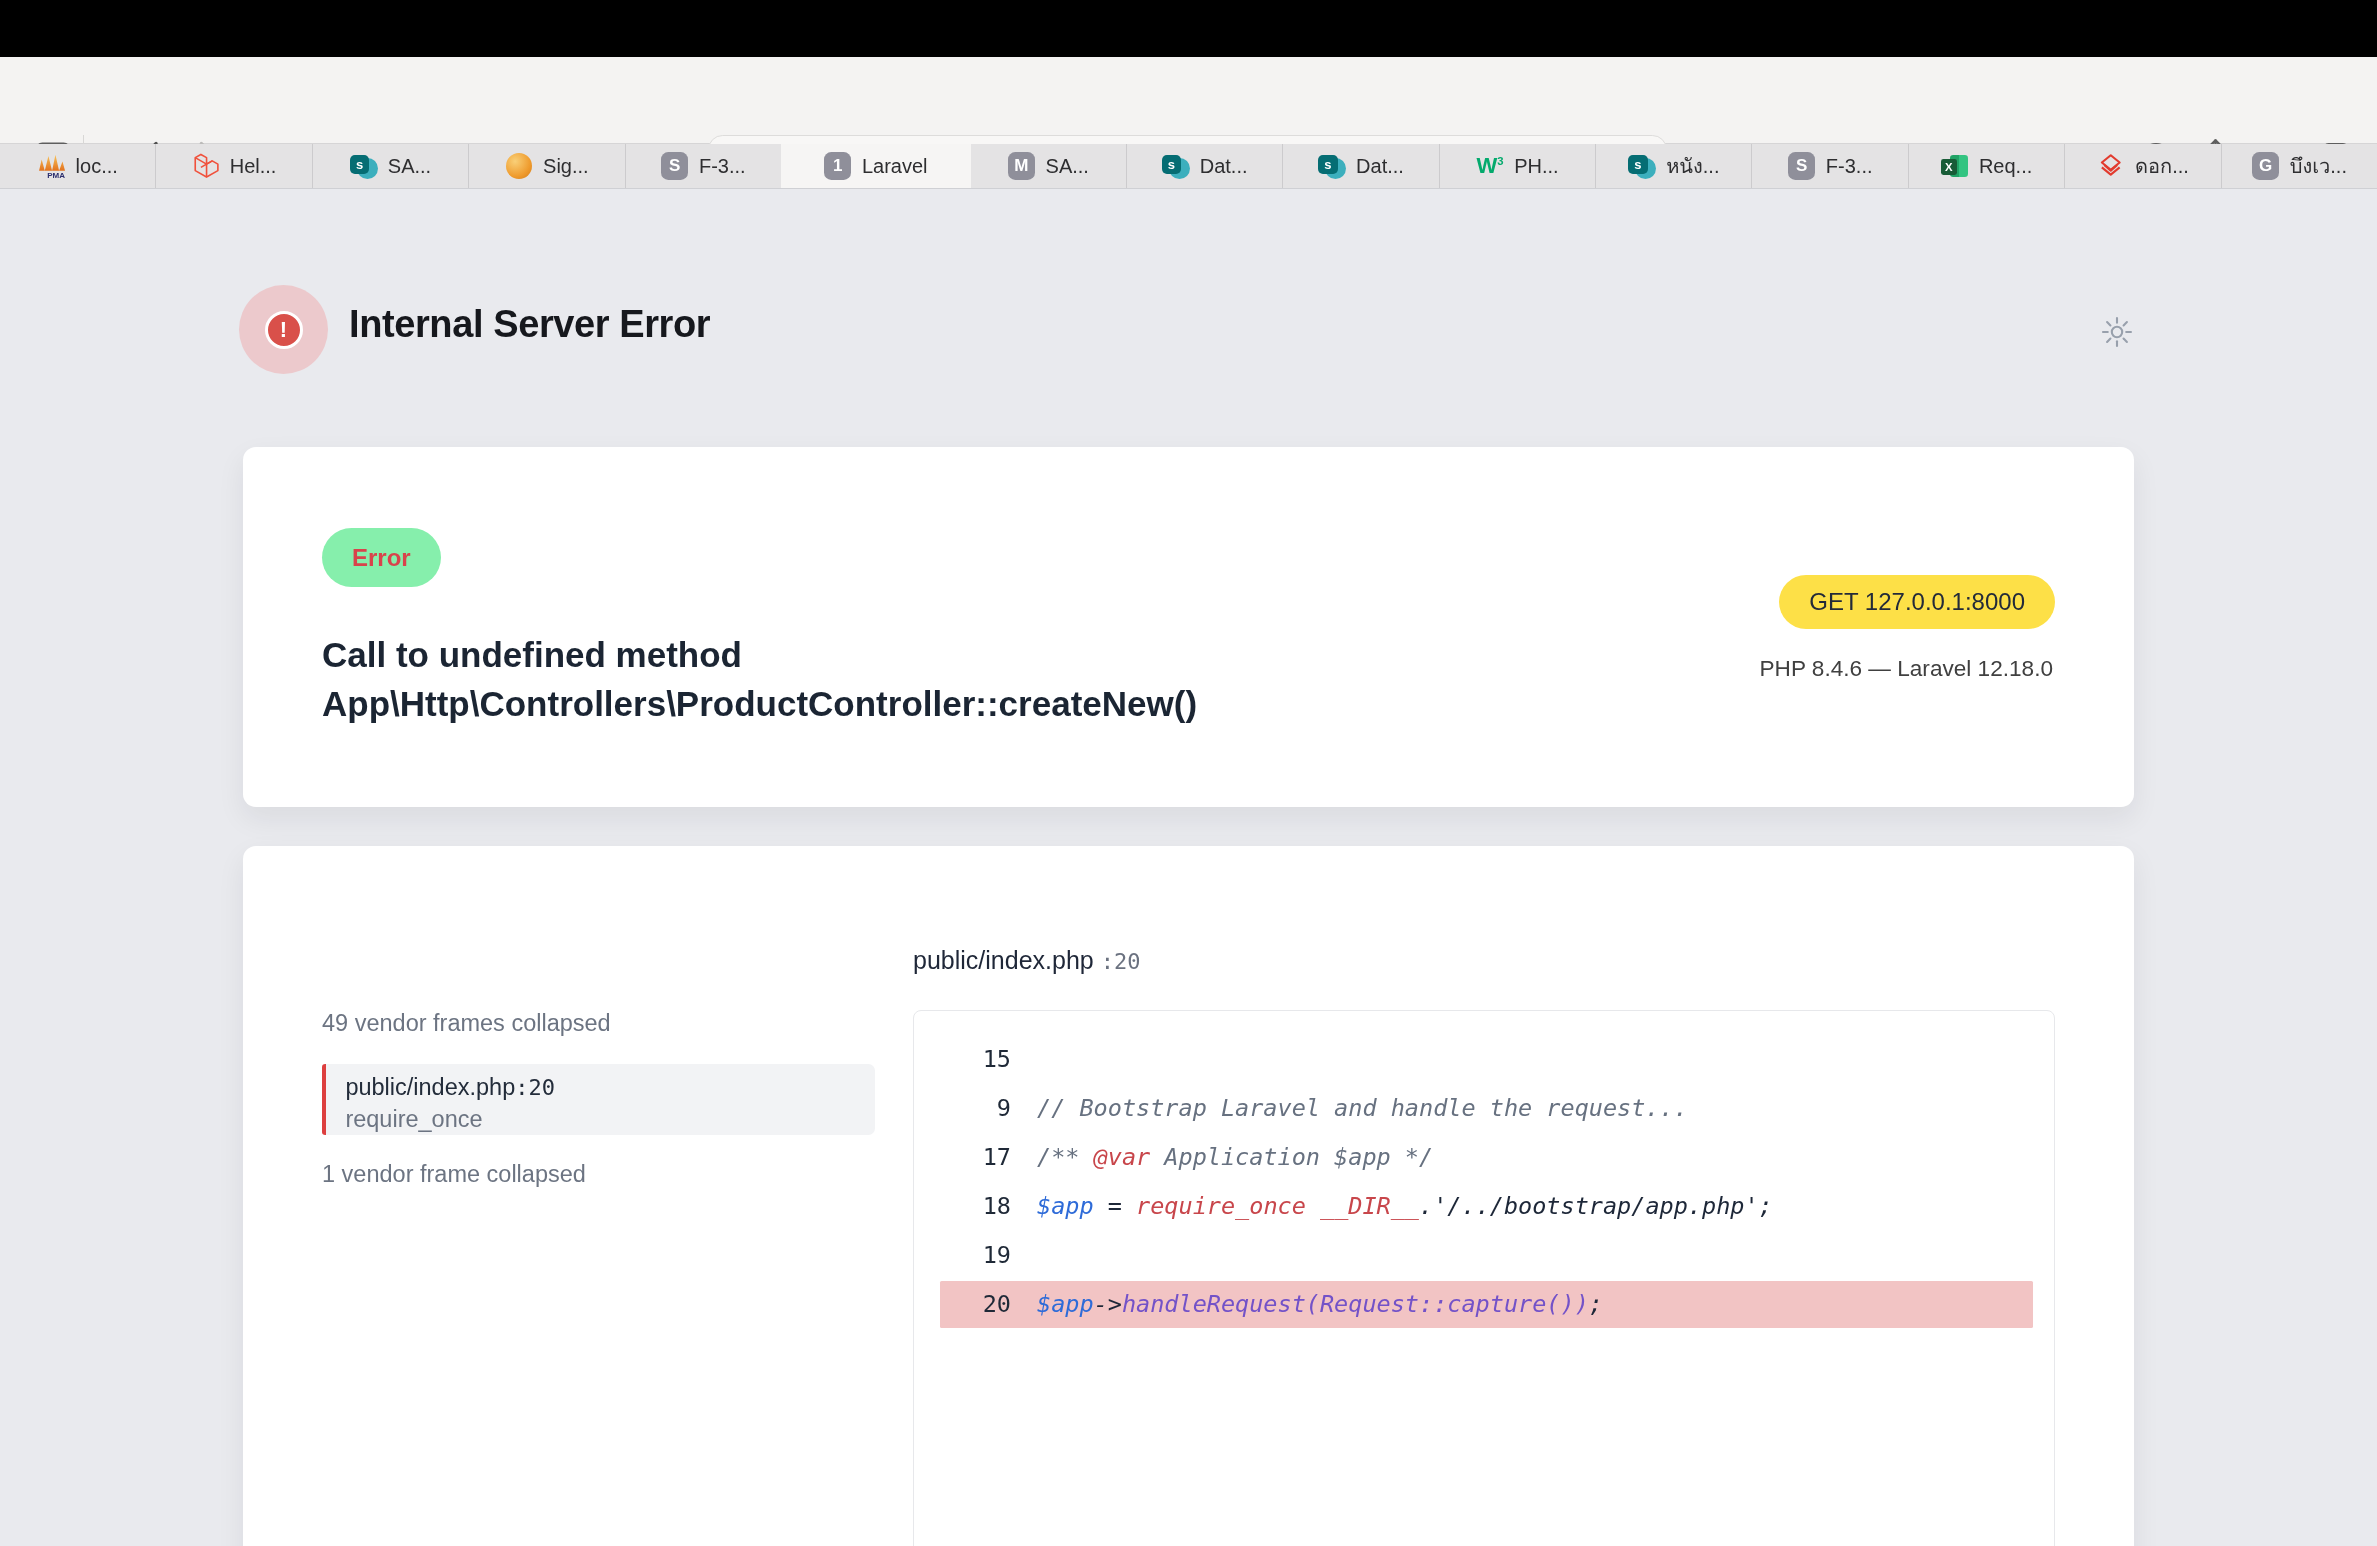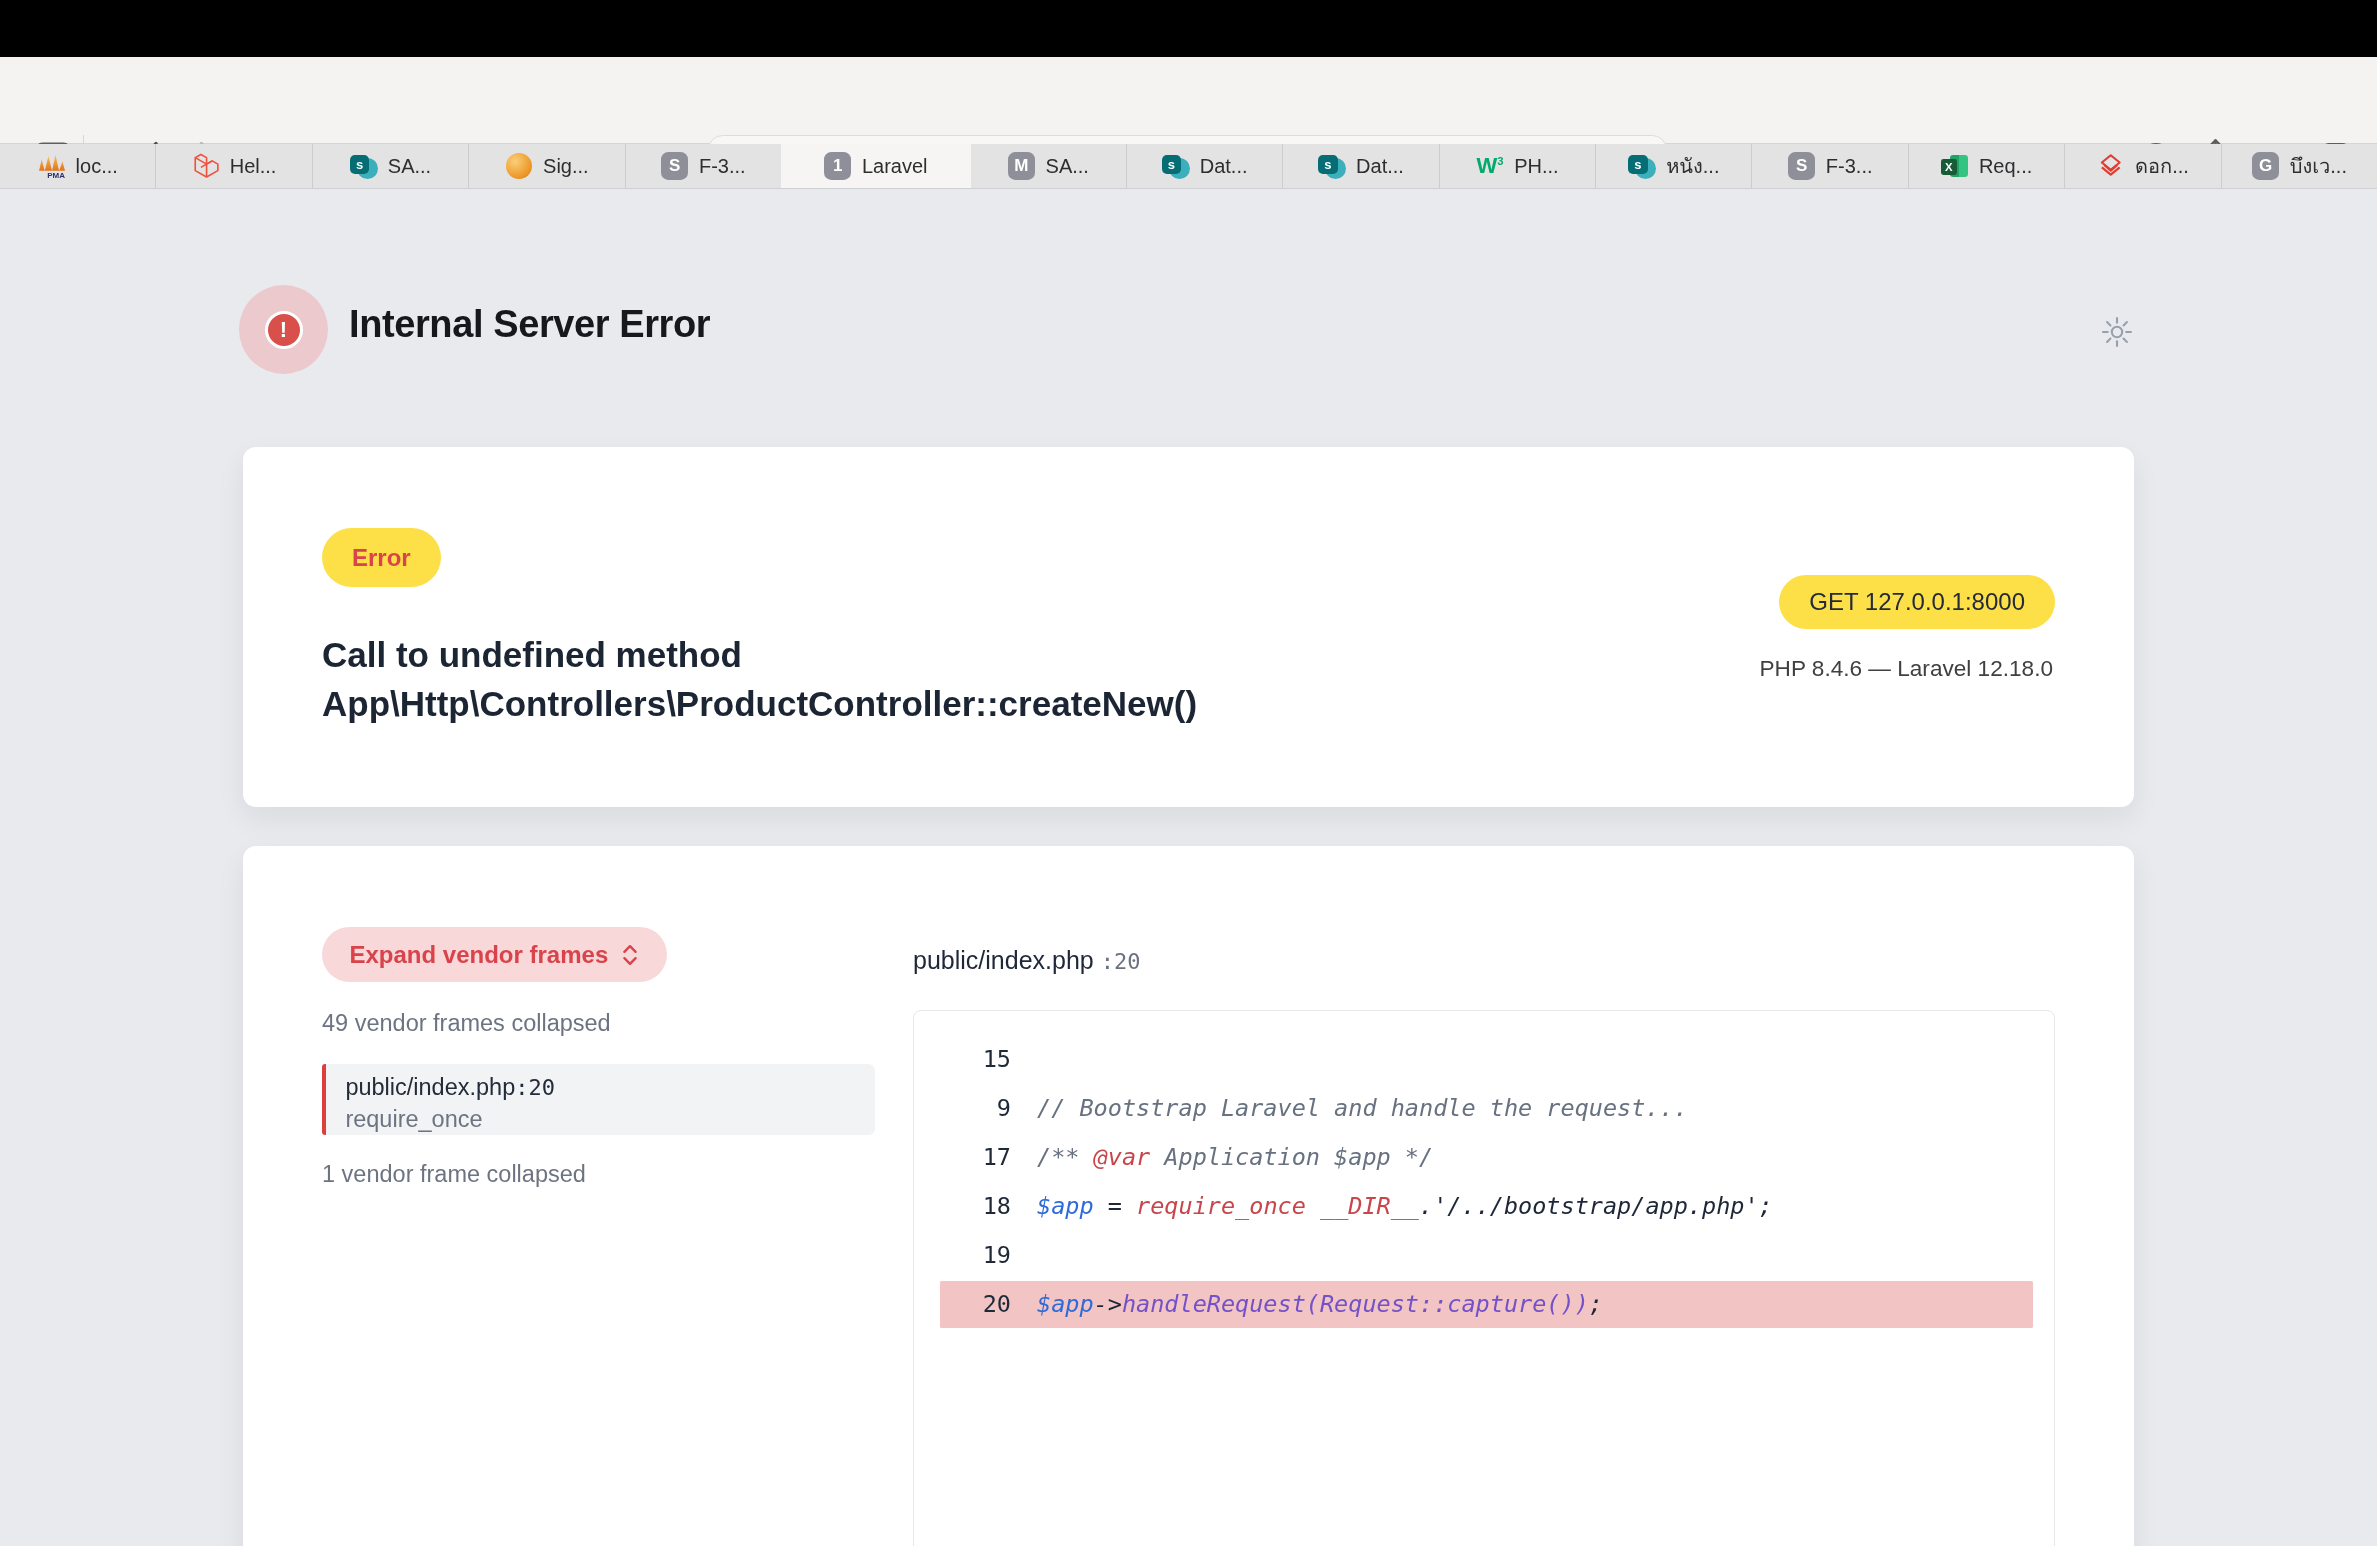--- a/index.html
+++ b/index.html
@@ -62,21 +62,21 @@
   .err-ic-inner { width:38px; height:38px; border-radius:50%; background:#d9504a; border:3.2px solid #fff;
                   color:#fff; font-weight:bold; font-size:22px; display:flex; align-items:center; justify-content:center; }
   .page-title { position:absolute; left:349px; top:113px; font-size:38px; font-weight:700; color:#16181d; letter-spacing:-0.4px; }
   .sun { position:absolute; left:2101px; top:126px; }
 
   .card { position:absolute; left:243px; width:1891px; background:#fff; border-radius:13px;
           box-shadow:0 11.3px 27.5px rgba(23,28,38,0.07); }
   .card1 { top:257px; height:360px; }
   .card2 { top:656px; height:1003px; }
 
-  .badge-pill { position:absolute; left:79px; top:81px; height:59px; padding:0 30px; border-radius:30px; background:#fde047;
+  .badge-pill { position:absolute; left:79px; top:81px; height:59px; padding:0 30px; border-radius:30px; background:#86efac;
                 display:flex; align-items:center; font-size:24px; font-weight:600; color:#d9434b; }
   .err-msg { position:absolute; left:79px; top:183px; width:1181px; font-size:35px; line-height:49px; font-weight:600; color:#1b2533; }
   .get-badge { position:absolute; right:79px; top:128px; height:54px; padding:0 30px; border-radius:27.5px; background:#fde047;
                display:flex; align-items:center; font-size:24px; font-weight:500; color:#232a39; }
   .runtime { position:absolute; right:81px; top:209px; font-size:22.6px; color:#404040; }
 
   .expand-btn { position:absolute; left:79px; top:81px; height:55px; padding:0 27.5px; border-radius:27.5px; background:#f8d8d8;
                 display:flex; align-items:center; gap:13px; font-size:24px; font-weight:600; color:#d9434b; border:none; cursor:pointer; font-family:inherit; }
   .collapsed-top { position:absolute; left:79px; top:164px; font-size:23.5px; color:#6c7482; }
   .frame-item { position:absolute; left:79px; top:218px; width:553px; height:71px; background:#f2f3f5;
@@ -303,29 +303,20 @@
 
   <div class="card card1">
     <div class="badge-pill">Error</div>
     <div class="err-msg">Call to undefined method App\Http\Controllers\ProductController::createNew()</div>
     <div class="get-badge">GET 127.0.0.1:8000</div>
     <div class="runtime">PHP 8.4.6 — Laravel 12.18.0</div>
   </div>
 
   <div class="card card2">
 
-    <button class="expand-btn">
-      <span>Expand vendor frames</span>
-      <span>
-        <svg width="18" height="24" viewBox="0 0 22 30" fill="none" stroke="#d9434b" stroke-width="3" stroke-linecap="round" stroke-linejoin="round">
-            <polyline points="4,11 11,4 18,11"></polyline>
-            <polyline points="4,19 11,26 18,19"></polyline>
-          </svg>
-      </span>
-    </button>
 
     <div class="collapsed-top">49 vendor frames collapsed</div>
 
     <div class="frame-item">
       <div class="frame-file"><span>public/index.php</span><span class="mono">:20</span></div>
       <div class="frame-method">require_once</div>
     </div>
 
     <div class="collapsed-bottom">1 vendor frame collapsed</div>
 

